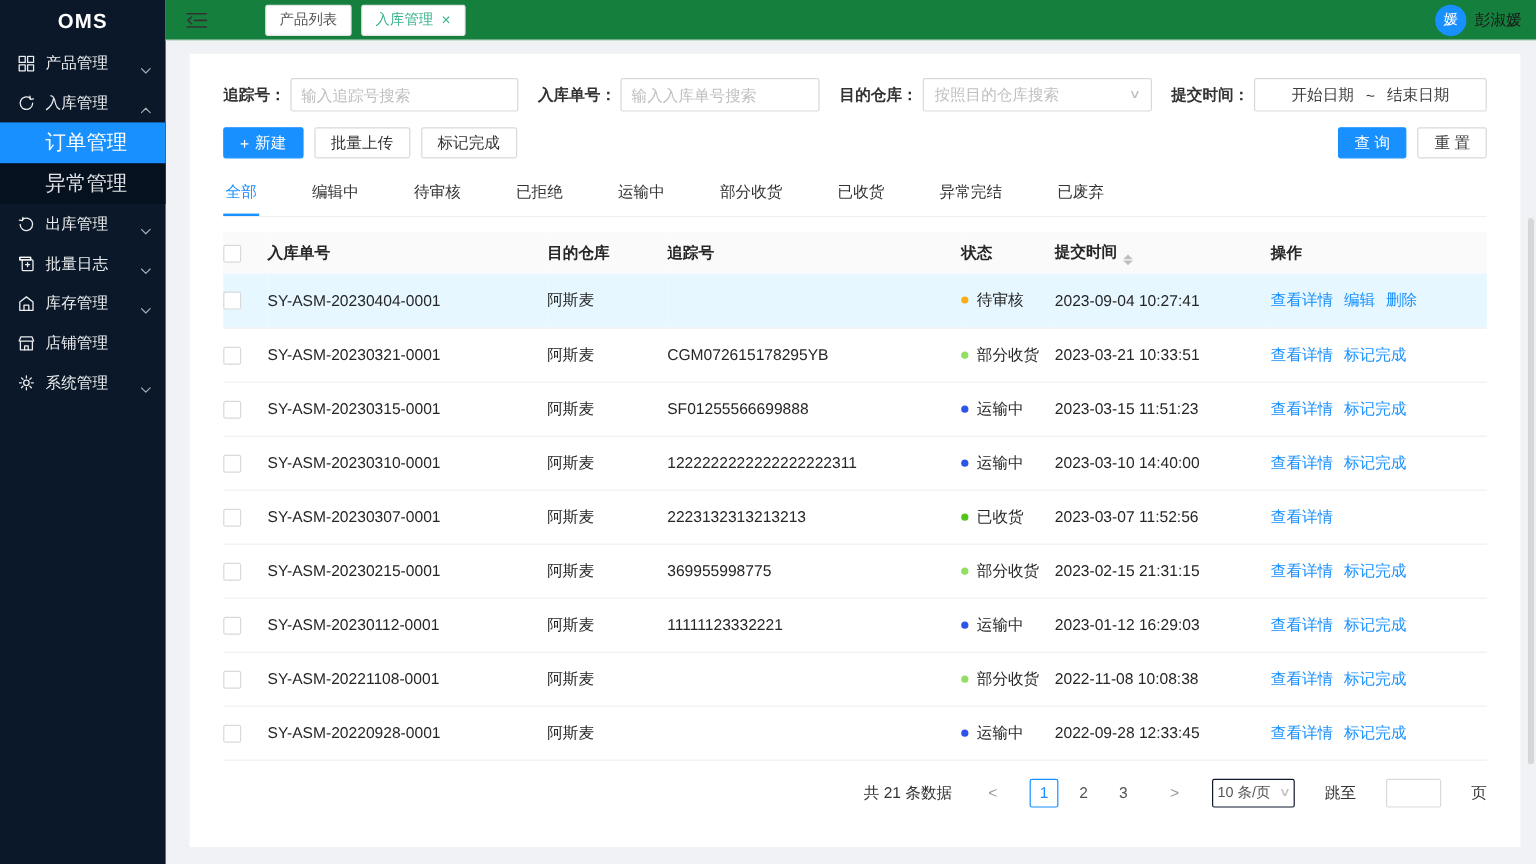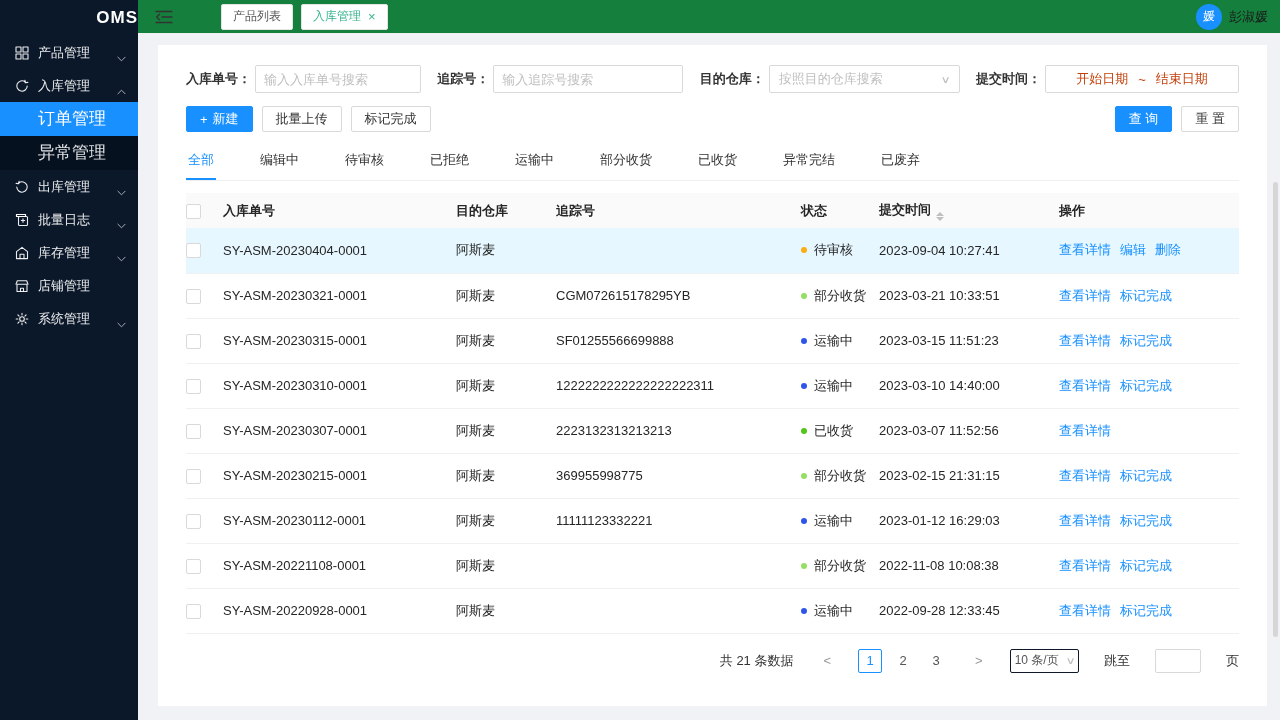--- a/index.html
+++ b/index.html
@@ -2,21 +2,21 @@
 <html><head>
 <meta charset="utf-8">
 <style>
   * { margin:0; padding:0; box-sizing:border-box; }
   html,body { width:1280px; height:720px; overflow:hidden;
     font-family:"Liberation Sans","DejaVu Sans",sans-serif; background:#f0f2f5; }
   .app { display:flex; width:1280px; height:720px; }
 
   
   .sidebar { width:138px; background:#0b1829; color:rgba(255,255,255,.92); flex:0 0 138px; }
-  .logo { height:36px; line-height:36px; text-align:right; color:#fff; font-size:17px;
+  .logo { height:36px; line-height:36px; text-align:center; color:#fff; font-size:17px;
     font-weight:bold; letter-spacing:1px; }
   .menu-item { height:33px; display:flex; align-items:center; padding:0 12px 0 15px;
     font-size:13px; cursor:pointer; position:relative; }
   .mi-icon { width:14px; height:14px; margin-right:9px; display:inline-flex; }
   .mi-icon svg, .mi-chevron svg { width:100%; height:100%; fill:none; stroke:currentColor;
     stroke-width:1.1; stroke-linecap:round; stroke-linejoin:round; }
   .mi-label { flex:1; }
   .mi-chevron { width:9px; height:6px; opacity:.7; }
   .mi-chevron.up svg { transform:rotate(180deg); }
   .submenu { background:#061120; }
@@ -52,21 +52,21 @@
     padding:0 8px; font-size:13px; color:#333; outline:none;
     font-family:"Liberation Sans","DejaVu Sans",sans-serif; }
   .filter-group input.text::placeholder { color:#bfbfbf; }
   .fg-order input.text { width:166px; }
   .select-box { width:191px; height:28px; border:1px solid #d9d9d9; border-radius:2px;
     display:flex; align-items:center; justify-content:space-between; padding:0 9px;
     font-size:13px; color:#bfbfbf; cursor:pointer; background:#fff; }
   .select-box .chev, .size-select .chev { font-size:10px; color:#bfbfbf; transform:scaleX(1.4); }
   .range-box { width:194px; height:28px; border:1px solid #d9d9d9; border-radius:2px;
     display:flex; align-items:center; justify-content:center; gap:10px; font-size:13px;
-    color:#c2410c; background:#fff; cursor:pointer; }
+    color:#404040; background:#fff; cursor:pointer; }
 
   
   .toolbar { margin-top:13px; display:flex; align-items:center; }
   .btn { height:26px; padding:0 13px; border-radius:2px; font-size:13px; display:inline-flex;
     align-items:center; cursor:pointer; border:1px solid #d9d9d9; background:#fff; color:#333;
     white-space:nowrap; }
   .btn.primary { background:#1890ff; border-color:#1890ff; color:#fff; }
   .btn + .btn { margin-left:9px; }
   .btn .plus { margin-right:5px; font-size:13px; }
   .toolbar .spacer { flex:1; }
@@ -230,27 +230,27 @@
       <div class="user">
         <span class="avatar">媛</span>
         <span class="username">彭淑媛</span>
       </div>
     </header>
 
     <main class="content">
       <div class="card">
 
         <div class="filters">
+          <div class="filter-group">
+            <label>追踪号：</label>
+            <input class="text" type="text" placeholder="输入追踪号搜索" style="">
+          </div>
           <div class="filter-group fg-order">
             <label>入库单号：</label>
             <input class="text" type="text" placeholder="输入入库单号搜索" style="">
-          </div>
-          <div class="filter-group">
-            <label>追踪号：</label>
-            <input class="text" type="text" placeholder="输入追踪号搜索" style="">
           </div>
           <div class="filter-group">
             <label>目的仓库：</label>
             <div class="select-box">
               <span>按照目的仓库搜索</span>
               <span class="chev">∨</span>
             </div>
           </div>
           <div class="filter-group">
             <label>提交时间：</label>

